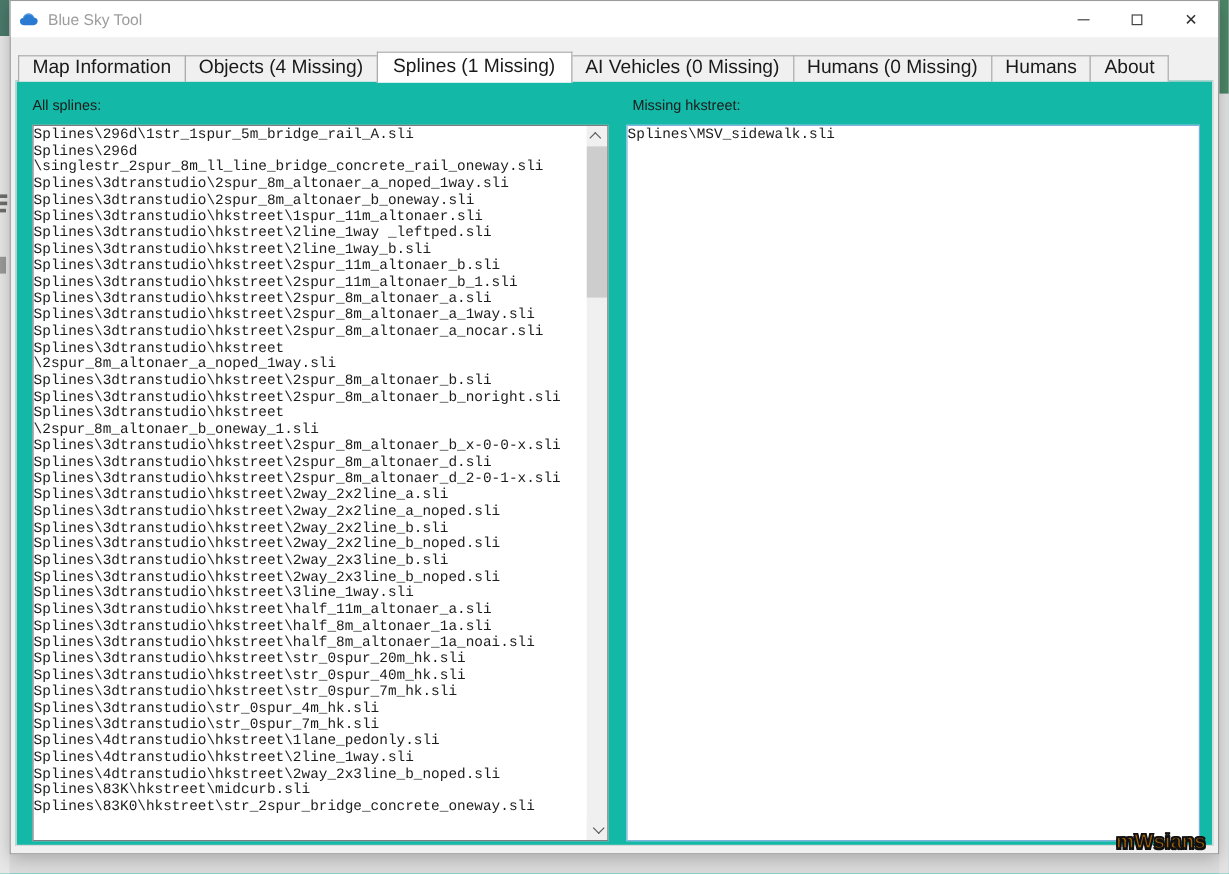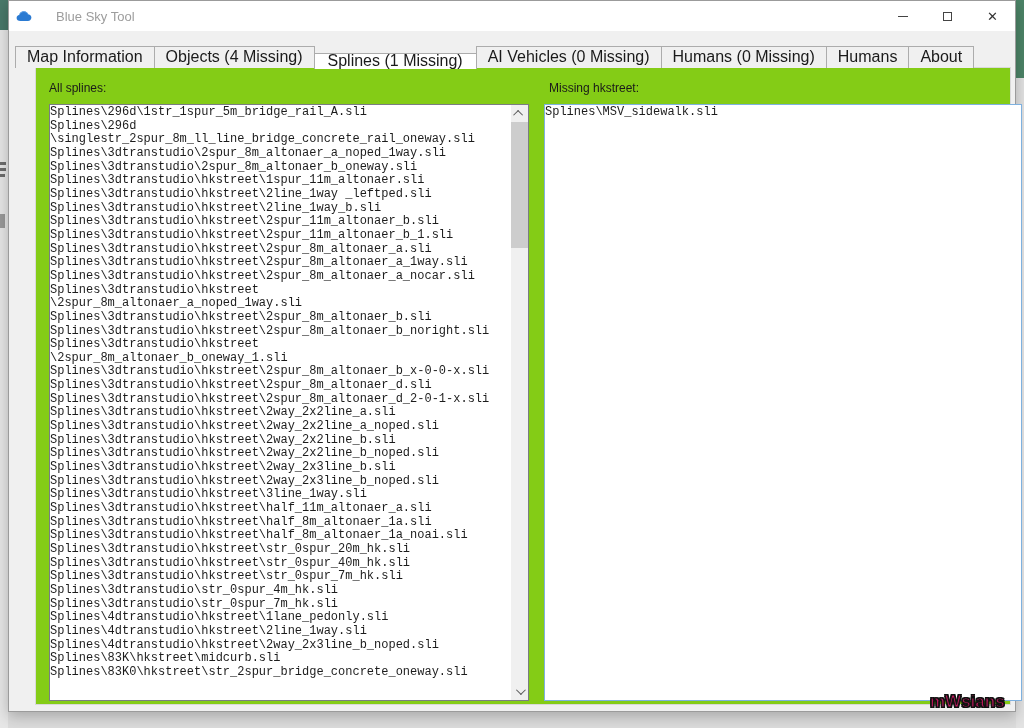--- a/index.html
+++ b/index.html
@@ -16,36 +16,36 @@
   .frag2 { left:0; top:168px; width:6px; height:3px; }
   .frag3 { left:0; top:174px; width:5px; height:3px; }
   .frag4 { left:0; top:214px; width:5px; height:14px; background:#9a9a9a; }
 
   
   .window { position:absolute; left:8px; top:0; width:1008px; height:712px;
             background:#f0f0f0; border:1px solid #9b9b9b;
             box-shadow:0 4px 14px rgba(0,0,0,.25); }
   .titlebar { position:absolute; left:0; top:0; width:100%; height:30px; background:#ffffff; display:flex; align-items:center; }
   .title-icon { width:16px; height:16px; margin-left:7px; display:flex; align-items:center; }
-  .title-text { margin-left:24px; font-size:13px; color:#9d9d9d; }
+  .title-text { margin-left:8px; font-size:13px; color:#9d9d9d; }
   .win-controls { position:absolute; right:0; top:0; height:30px; display:flex; }
   .win-btn { width:45px; height:30px; display:flex; align-items:center; justify-content:center; color:#444; font-size:12px; cursor:default; }
   .btn-min .glyph { width:10px; height:1px; background:#444; display:block; }
   .btn-max .glyph { width:9px; height:9px; border:1px solid #444; display:block; }
   .btn-close .glyph { font-size:13px; line-height:1; color:#333; }
 
   
   .tabstrip { position:absolute; left:6px; top:41px; display:flex; align-items:flex-end; height:26px; z-index:3; }
   .tab { background:#f0f0f0; border:1px solid #acacac; border-bottom:none; padding:3px 11px 4px 11px;
          font-size:16px; color:#1a1a1a; height:22px; display:flex; align-items:center; margin-right:-1px; cursor:default; }
-  .tab.active { background:#ffffff; height:16px; padding:4px 13px 6px 13px; position:relative; z-index:4; margin-bottom:-1px;text-align:center; }
+  .tab.active { background:#ffffff; height:26px; padding:4px 13px 6px 13px; position:relative; z-index:4; margin-bottom:-1px;text-align:center; }
 
   
-  .tabpage { position:absolute; left:4px; right:4px; top:66px; bottom:6px; background:#84cc16;
-             border:1px solid #d9d9d9; z-index:2;margin-left:22px; }
+  .tabpage { position:absolute; left:4px; right:4px; top:66px; bottom:6px; background:#14b8a6;
+             border:1px solid #d9d9d9; z-index:2; }
   .panel-label { position:absolute; font-size:12px; color:#1a1a1a; }
   .label-all { left:13px; top:13px; }
   .label-missing { left:513px; top:13px; }
 
   .listbox { position:absolute; top:36px; height:597px; background:#ffffff; overflow:hidden; }
   .listbox-all { left:13px; width:480px; border:1px solid #7a7d82; }
   .listbox-missing { left:508px; width:478px; border:1px solid #7eb1e0; }
   .list-inner { position:absolute; left:0; top:1px; right:0; bottom:0; overflow:hidden; }
   .listbox-all .list-inner { right:17px; }
   .list-line { font-family:"Liberation Mono", monospace; font-size:12px; line-height:13.65px;
@@ -56,21 +56,21 @@
   .scroll-arrow { position:absolute; left:0; width:17px; height:17px; background:#f0f0f0;
                   display:flex; align-items:center; justify-content:center; cursor:default; }
   .arrow-up { top:0; } .arrow-down { bottom:0; }
   .chev { width:7px; height:7px; border-left:1px solid #5a5a5a; border-top:1px solid #5a5a5a; }
   .arrow-up .chev { transform:rotate(45deg) translateY(2px); }
   .arrow-down .chev { transform:rotate(225deg) translateY(2px); }
   .scroll-thumb { position:absolute; left:0; top:17px; width:17px; height:126px; background:#cdcdcd; cursor:default; }
 
   
   .watermark { position:absolute; left:930px; top:692px; font-size:17px; font-weight:bold; letter-spacing:0px;
-               color:#be185d; -webkit-text-stroke:1.2px #111; z-index:9;
+               color:#a16207; -webkit-text-stroke:1.2px #111; z-index:9;
                text-shadow:1px 1px 0 #111, -1px -1px 0 #111, 1px -1px 0 #111, -1px 1px 0 #111; }
 </style>
 </head>
 <body>
 
 <div class="desk-left"></div>
 <div class="desk-green-tl"></div>
 <div class="frag frag1"></div>
 <div class="frag frag2"></div>
 <div class="frag frag3"></div>

